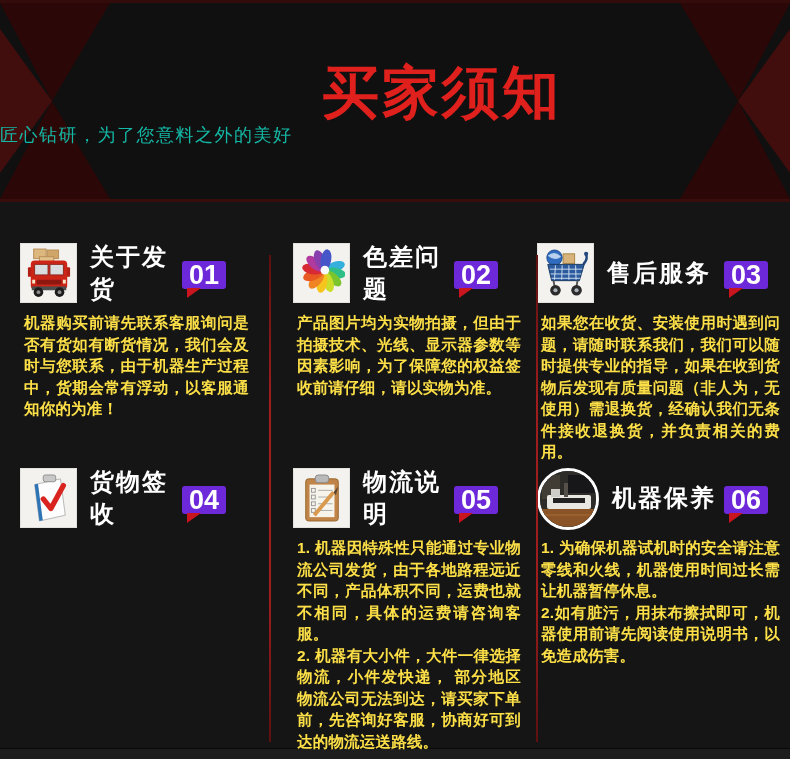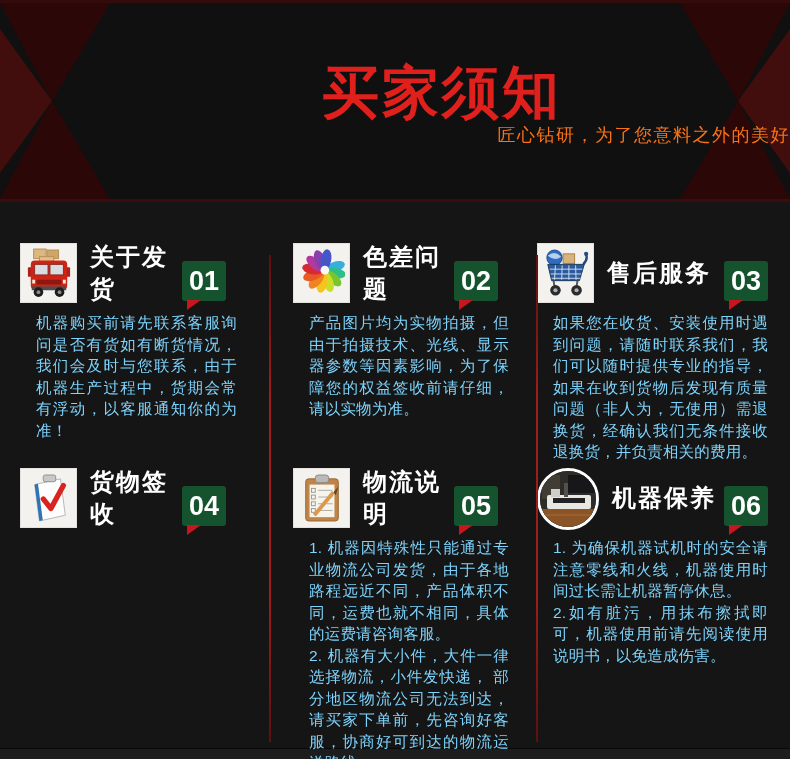--- a/index.html
+++ b/index.html
@@ -24,23 +24,23 @@
   .deco-right { right: 0; transform: scaleX(-1); }
   .hero-title {
     position: absolute; top: 52px; left: 0; width: 100%;
     margin: 0; text-align: center;
     font-size: 57px; font-weight: 700; letter-spacing: 3px;
     color: #e0201c;
     padding-left: 47px;
   }
   .hero-subtitle {
     position: absolute; top: 120px; left: 0; width: 100%;
-    margin: 0; text-align: right;
+    margin: 0; text-align: left;
     font-size: 18px; letter-spacing: 1.5px;
-    color: #f97316;
+    color: #14b8a6;
   }
 
   
   .content {
     position: relative;
     height: 546px; box-sizing: border-box;
     background: #151515;
     display: grid;
     grid-template-columns: 270px 267px 253px;
     grid-template-rows: 225px auto;
@@ -69,37 +69,37 @@
     background: #2e2c28; border: 3px solid #ffffff;
     overflow: hidden;
   }
   .card-title {
     margin: 0 0 0 13px; align-self: center;
     font-size: 24px; font-weight: bold; letter-spacing: 2px;
     color: #ffffff;
   }
   .badge {
     position: relative; margin-left: auto; margin-right: 27px; margin-top: 18px;
-    width: 44px; height: 40px; border-radius: 3px;
-    background: #14532d; color: #ffffff;
+    width: 44px; height: 28px; border-radius: 3px;
+    background: #6d28d9; color: #ffffff;
     font-size: 27px; font-weight: bold;
     display: flex; align-items: center; justify-content: center;
     flex: none;
   }
   .c3 .badge { margin-right: 16px; }
   .badge::after {
     content: ""; position: absolute; left: 5px; bottom: -9px;
     width: 0; height: 0;
     border-top: 10px solid #c9151e;
     border-right: 14px solid transparent;
   }
   .card-body {
-    margin: 9px 16px 0;
-    color: #7dd3fc;
-    font-size: 15.5px; line-height: 21.5px; font-weight: normal;
+    margin: 9px 4px 0;
+    color: #fde047;
+    font-size: 15.5px; line-height: 21.5px; font-weight: bold;
     letter-spacing: 0.2px;
     text-align: justify;
     white-space: pre-line;
   }
 
   
   .bottom-strip {
     height: 14px; box-sizing: border-box;
     background: #1d1d1d; border-top: 1px solid #090909;
   }

